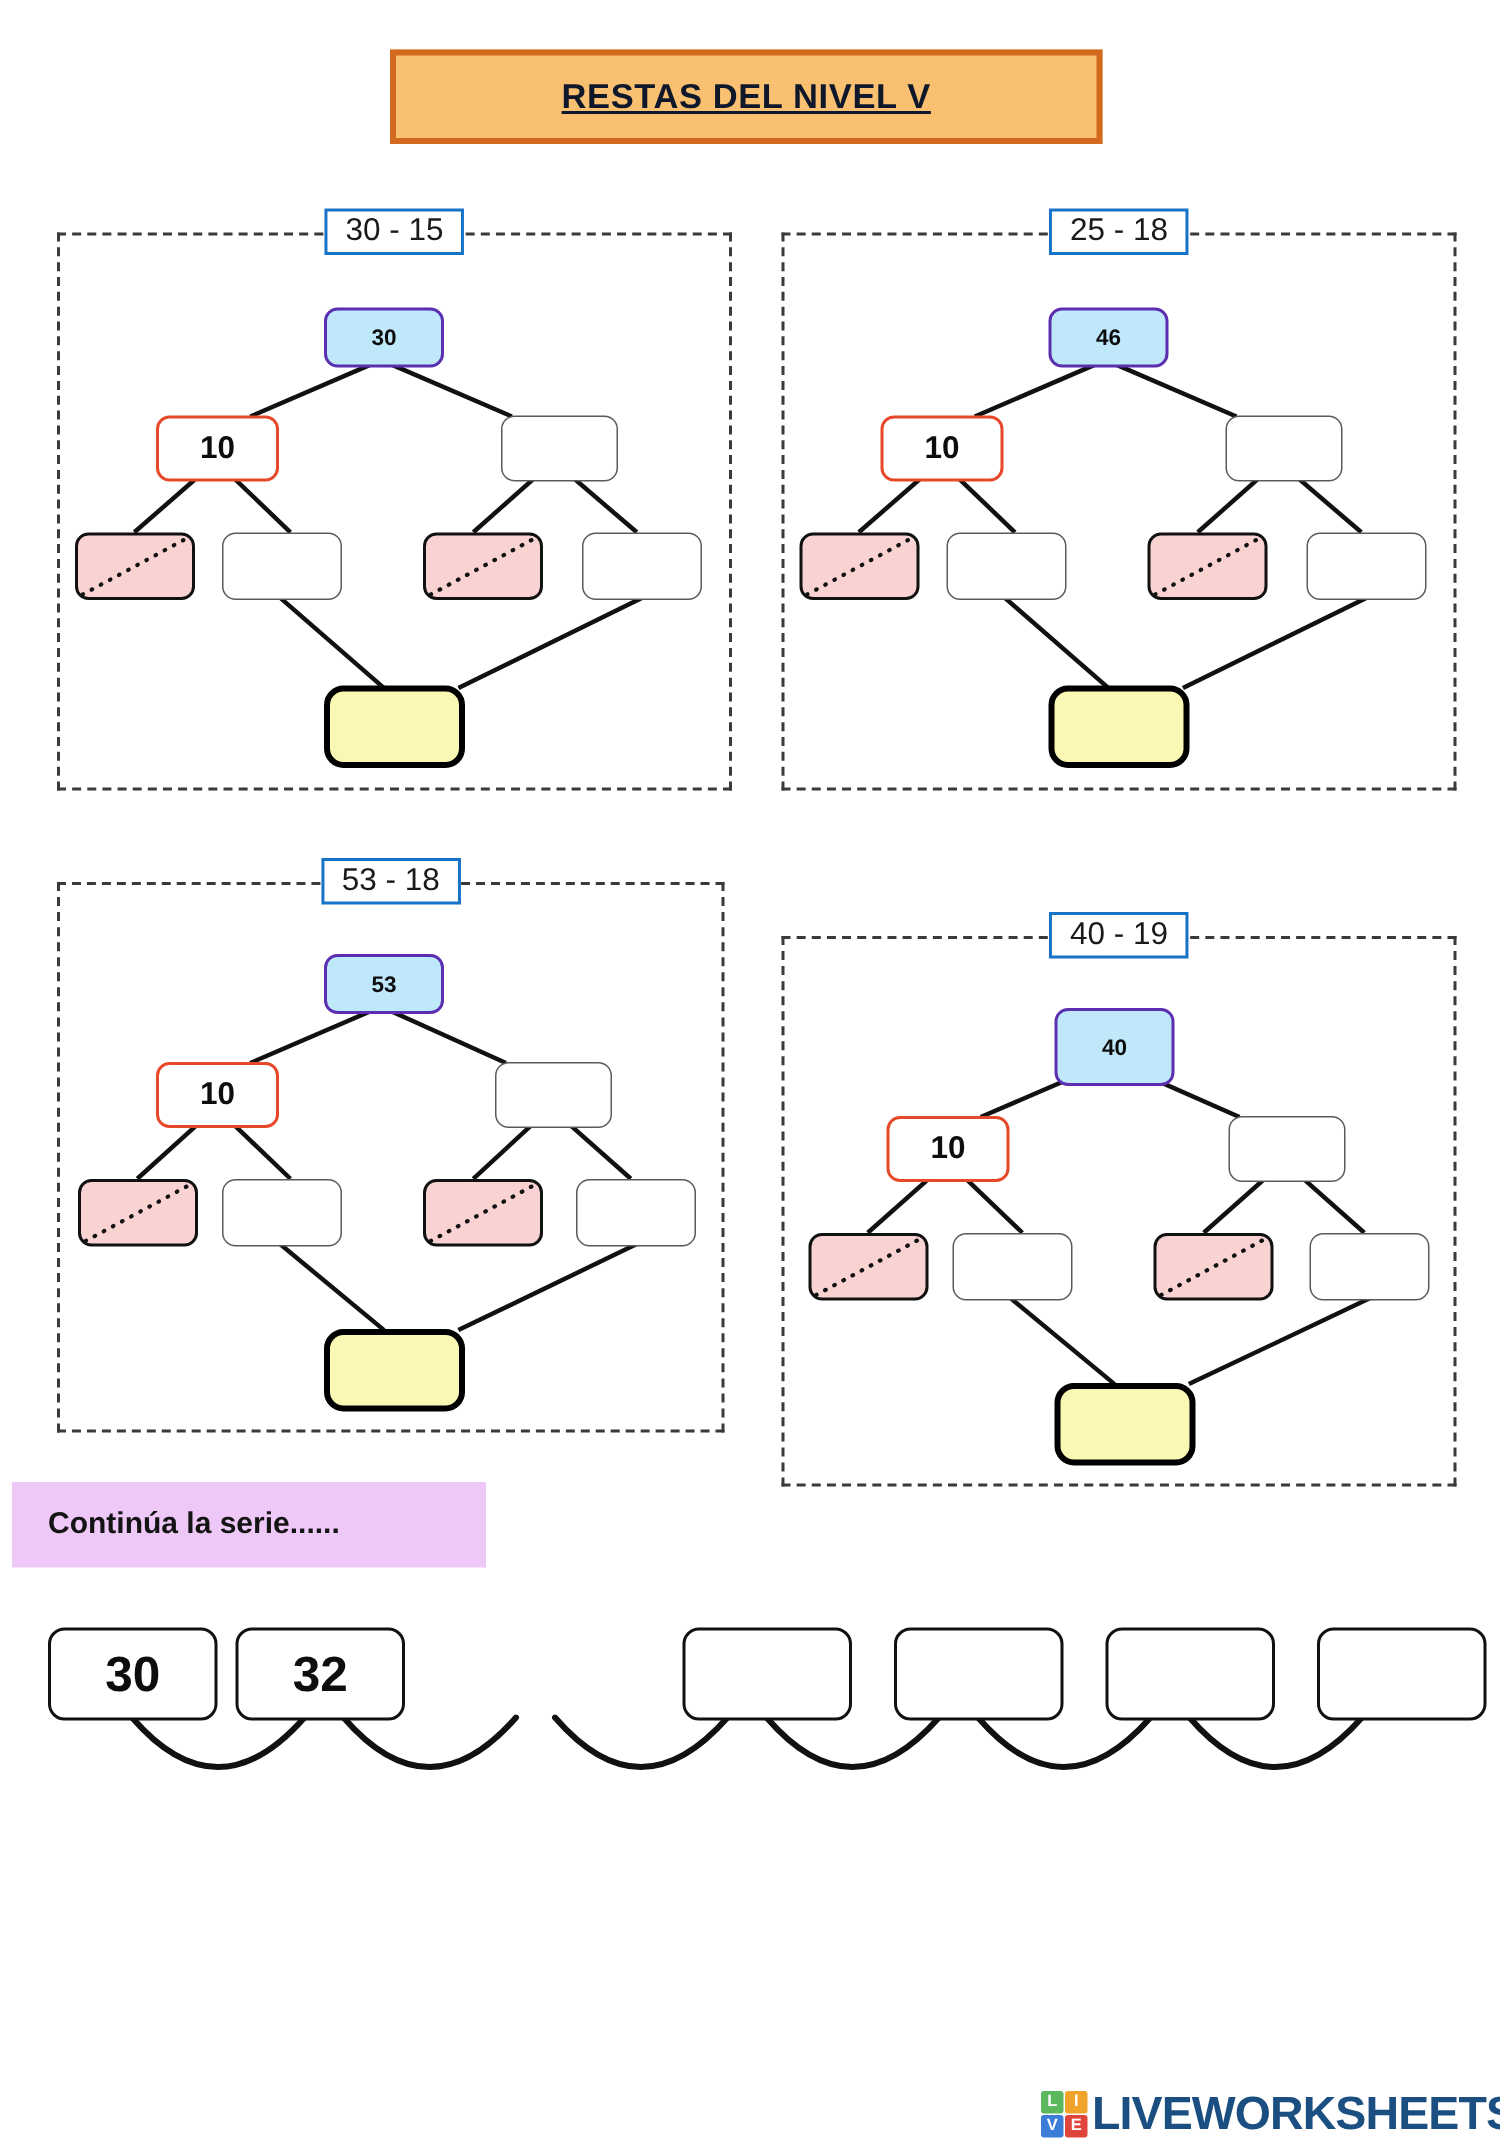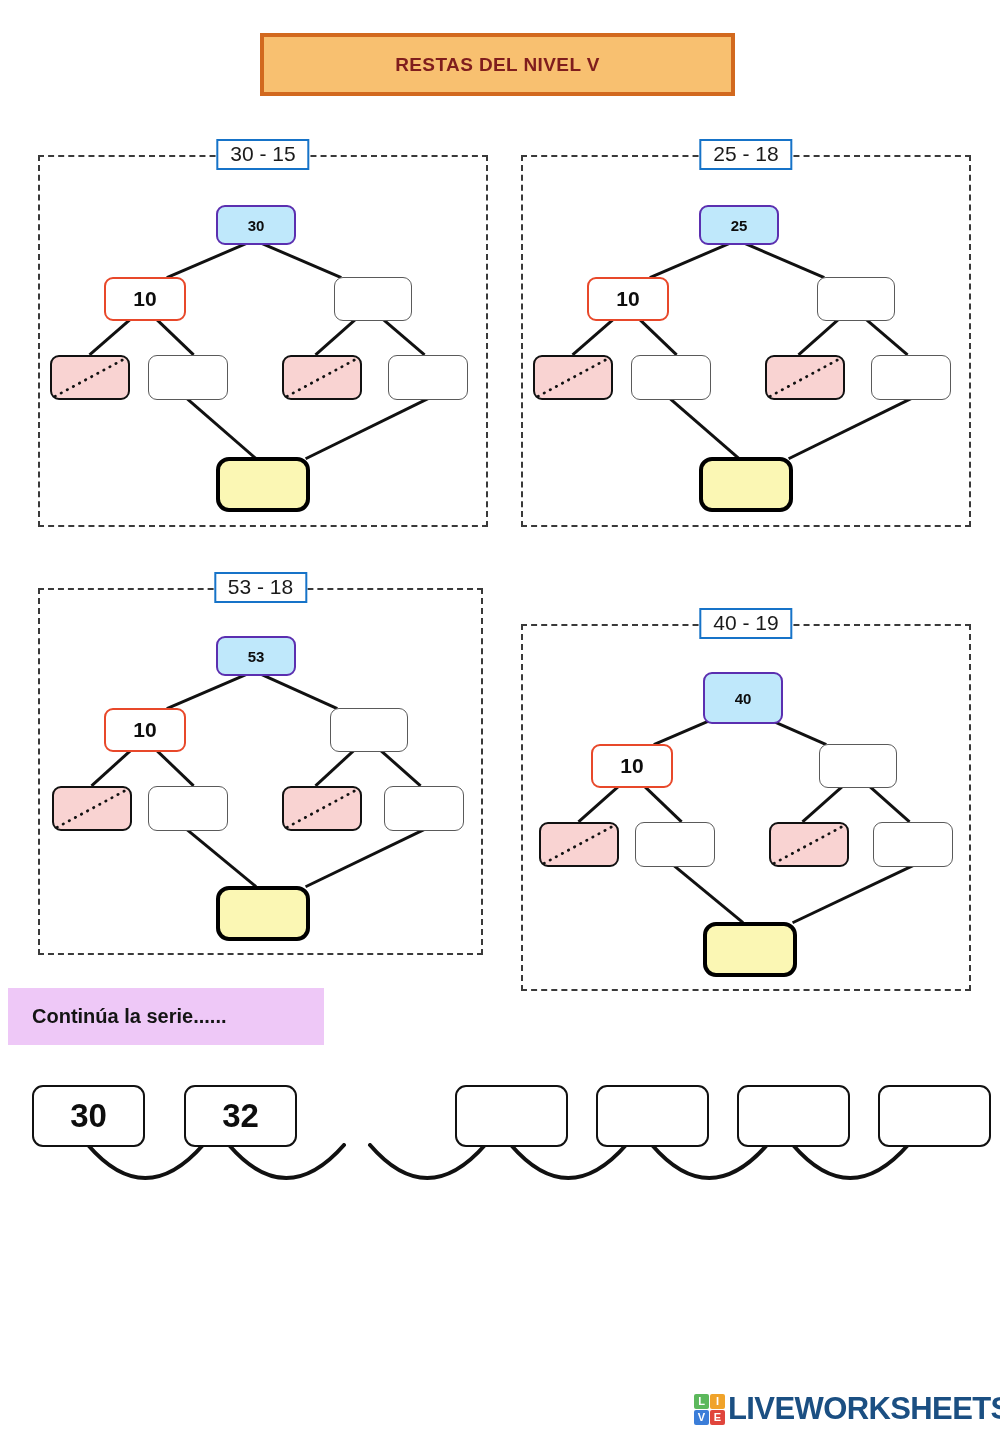--- a/index.html
+++ b/index.html
@@ -23,24 +23,25 @@
     width: 475px;
     height: 63px;
     background: #f8c070;
     border: 4px solid #d2691e;
     box-sizing: border-box;
     display: flex;
     align-items: center;
     justify-content: center;
   }
   #title-banner .title-text {
-    font-size: 19px;
-    font-weight: bold;
-    color: #7f1d1d;
+    font-size: 23px;
+    font-weight: bold;
+    color: #0f172a;
     letter-spacing: 0.4px;
+    text-decoration: underline;
   }
 
   
   .exercise {
     position: absolute;
     border: 2px dashed #3a3a3a;
     box-sizing: border-box;
     background: transparent;
   }
   .ex-label {
@@ -247,21 +248,21 @@
       <line x1="216" y1="84" x2="128" y2="122"></line>
       <line x1="216" y1="84" x2="304" y2="122"></line>
       <line x1="105" y1="152" x2="50" y2="200"></line>
       <line x1="105" y1="152" x2="155" y2="200"></line>
       <line x1="332" y1="152" x2="278" y2="200"></line>
       <line x1="332" y1="152" x2="388" y2="200"></line>
       <line x1="148" y1="244" x2="218" y2="305"></line>
       <line x1="392" y1="244" x2="268" y2="305"></line>
     </g>
   </svg>
-  <div class="node node-root" style="left:176px; top:48px; width:80px; height:40px;">25</div>
+  <div class="node node-root" style="left:176px; top:48px; width:80px; height:40px;">46</div>
   <div class="node node-ten" style="left:64px; top:120px; width:82px; height:44px;">10</div>
   <div class="node node-blank" style="left:294px; top:120px; width:78px; height:44px;"></div>
   <div class="node node-pink" style="left:10px; top:198px; width:80px; height:45px;">
     <svg class="pink-diag" viewBox="0 0 86 51">
       <line x1="5" y1="46" x2="81" y2="5" stroke="#111111" stroke-width="3" stroke-linecap="round" stroke-dasharray="0.5 7"></line>
     </svg>
   </div>
   <div class="node node-blank" style="left:108px; top:198px; width:80px; height:45px;"></div>
   <div class="node node-pink" style="left:242px; top:198px; width:80px; height:45px;">
     <svg class="pink-diag" viewBox="0 0 86 51">
@@ -345,21 +346,21 @@
     <g stroke="#111111" stroke-width="4" fill="none" stroke-linecap="round">
       <path d="M 88 2 Q 145 68 203 2"></path>
       <path d="M 229 2 Q 286 68 344 2"></path>
       <path d="M 370 2 Q 427 68 485 2"></path>
       <path d="M 511 2 Q 568 68 626 2"></path>
       <path d="M 652 2 Q 709 68 767 2"></path>
       <path d="M 793 2 Q 850 68 908 2"></path>
     </g>
   </svg>
   <div class="serie-box" style="left:32px;">30</div>
-  <div class="serie-box" style="left:184px;text-align:center;">32</div>
+  <div class="serie-box" style="left:157px;text-align:center;">32</div>
   <div class="serie-box" style="left:455px;"></div>
   <div class="serie-box" style="left:596px;"></div>
   <div class="serie-box" style="left:737px;"></div>
   <div class="serie-box" style="left:878px;"></div>
 </div>
 
 <div id="logo">
   <div id="logo-badge">
     <span class="badge-l">L</span>
     <span class="badge-i">I</span>

